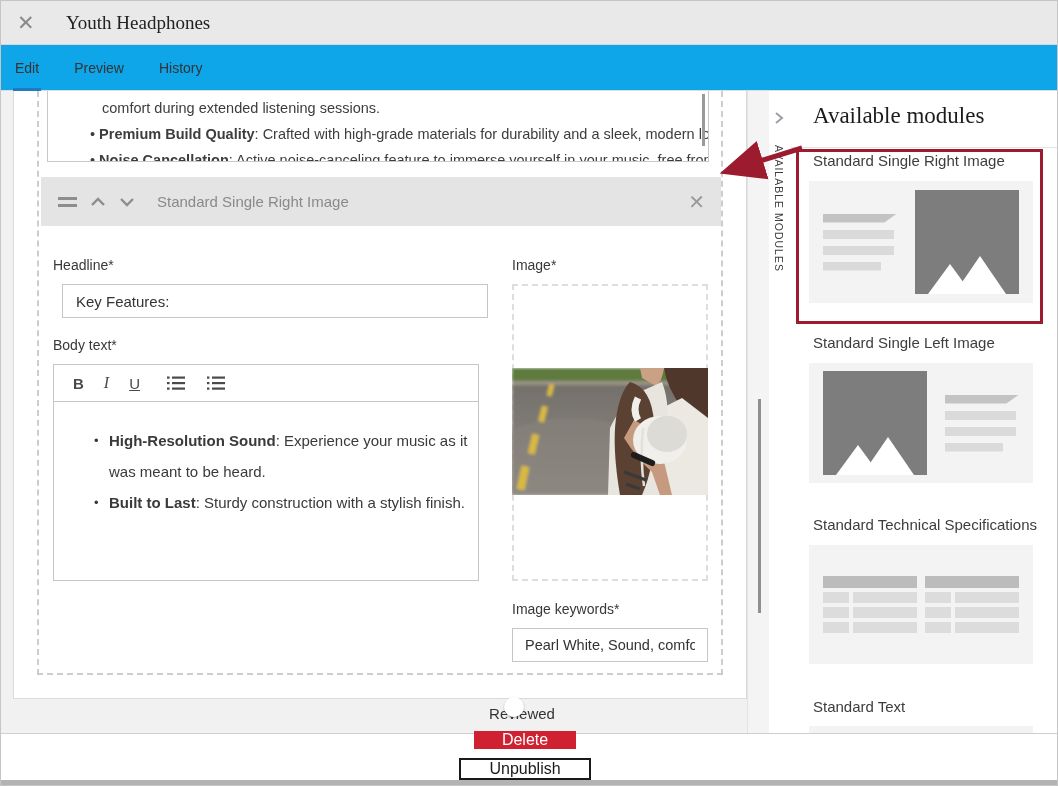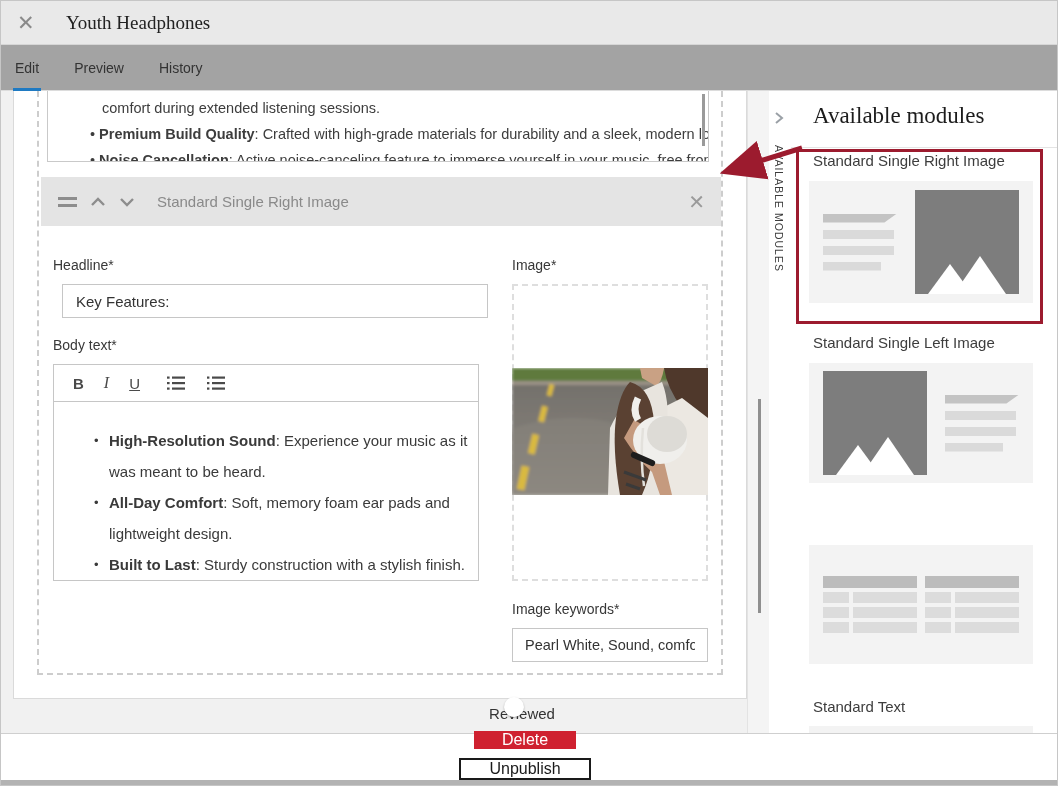--- a/index.html
+++ b/index.html
@@ -10,21 +10,21 @@
 
   
   .hdr { left:0; top:0; width:1058px; height:44px; background:#e9e9e9;
          border-bottom:1px solid #d6d6d6; display:flex; align-items:center; }
   .hdr .x { width:18px; height:18px; margin-left:16px; color:#8a8a8a; font-size:21px;
             line-height:18px; cursor:pointer; }
   .hdr h1 { margin-left:31px; font-family:"Liberation Serif", serif; font-weight:500;
             font-size:19px; color:#222; }
 
   
-  .tabs { left:0; top:44px; width:1058px; height:46px; background:#a3a3a3;
+  .tabs { left:0; top:44px; width:1058px; height:46px; background:#0ea5e9;
           border-bottom:1px solid #dcdcdc; display:flex; align-items:center; padding-left:12px; }
   .tab { height:46px; display:flex; align-items:center; padding:0 2px; margin-right:31px;
          font-size:14px; color:#333; cursor:pointer; position:relative; }
   .tab.active::after { content:""; position:absolute; left:0; right:0; bottom:-1px;
          height:4px; background:#1f7ac2; }
 
   
   .pagebg { left:0; top:90px; width:746px; height:642px; background:#f1f1f1; }
 
   
@@ -196,21 +196,20 @@
           <rect x="6" y="7" width="13" height="2.2" fill="#4a4a4a"></rect>
           <rect x="6" y="12.5" width="13" height="2.2" fill="#4a4a4a"></rect>
         <rect x="1" y="1.5" width="2.4" height="2.2" fill="#4a4a4a"></rect>
           <rect x="1" y="7" width="2.4" height="2.2" fill="#4a4a4a"></rect>
           <rect x="1" y="12.5" width="2.4" height="2.2" fill="#4a4a4a"></rect>
       </svg>
     </span>
   </div>
   <div class="abs rtebody">
     <div class="li"><b>High-Resolution Sound</b><span>: Experience your music as it was meant to be heard.</span></div>
-    <div class="li"><b>All-Day Comfort</b><span>: Soft, memory foam ear pads and lightweight design.</span></div>
     <div class="li"><b>Built to Last</b><span>: Sturdy construction with a stylish finish.</span></div>
   </div>
 
   <div class="abs flabel" style="left:511px; top:256px;">Image*</div>
   <div class="abs dropzone"></div>
   <div class="abs photo">
     <svg width="196" height="127" viewBox="0 0 196 127">
       <defs>
         <filter id="blur1" x="-10%" y="-10%" width="120%" height="120%">
             <feGaussianBlur stdDeviation="1.6"></feGaussianBlur>
@@ -302,20 +301,21 @@
         </div>
         <div class="t-lines">
             <div class="l1"></div>
             <div class="l"></div>
             <div class="l"></div>
             <div class="l4"></div>
           </div>
       </div>
     </div>
 
+    <div class="mcard-title" style="top:425px;">Standard Technical Specifications</div>
     <div class="thumb" style="top:454px; height:119px;">
       <div class="t-tables">
         <div class="t-table">
             <div class="th"></div>
           <div class="tr">
               <div class="c1"></div>
               <div class="c2"></div>
             </div>
           <div class="tr">
               <div class="c1"></div>

